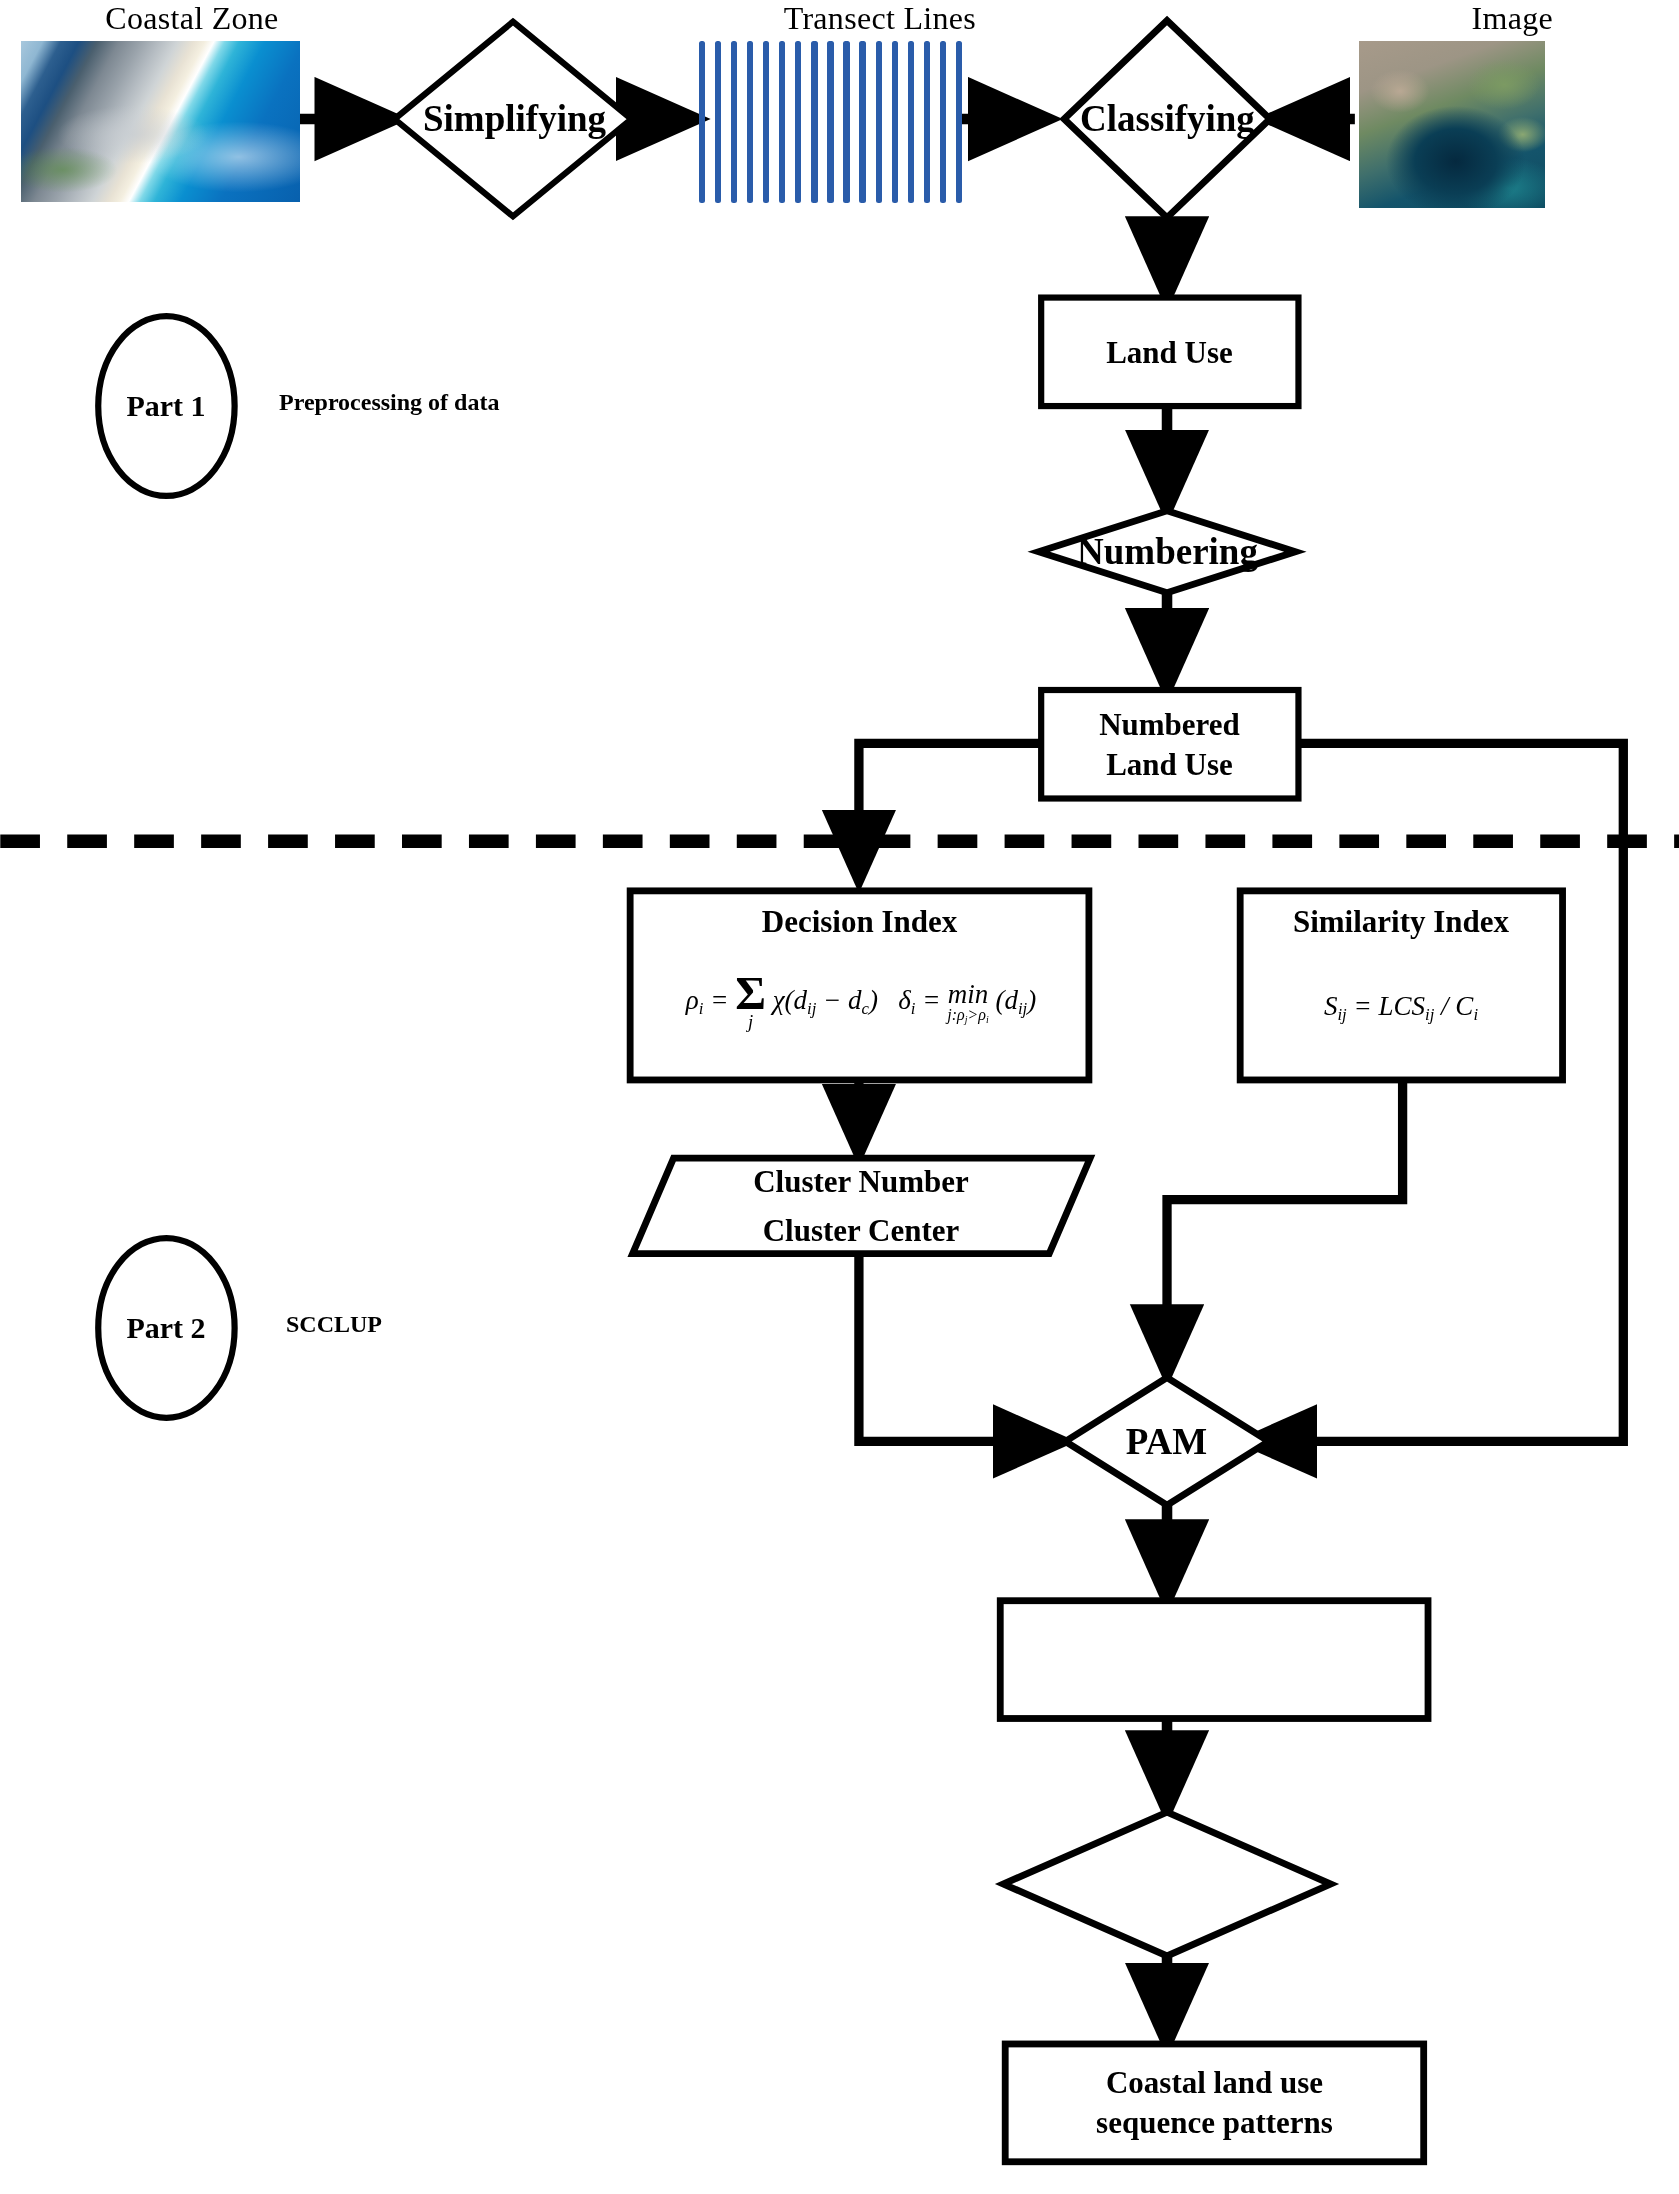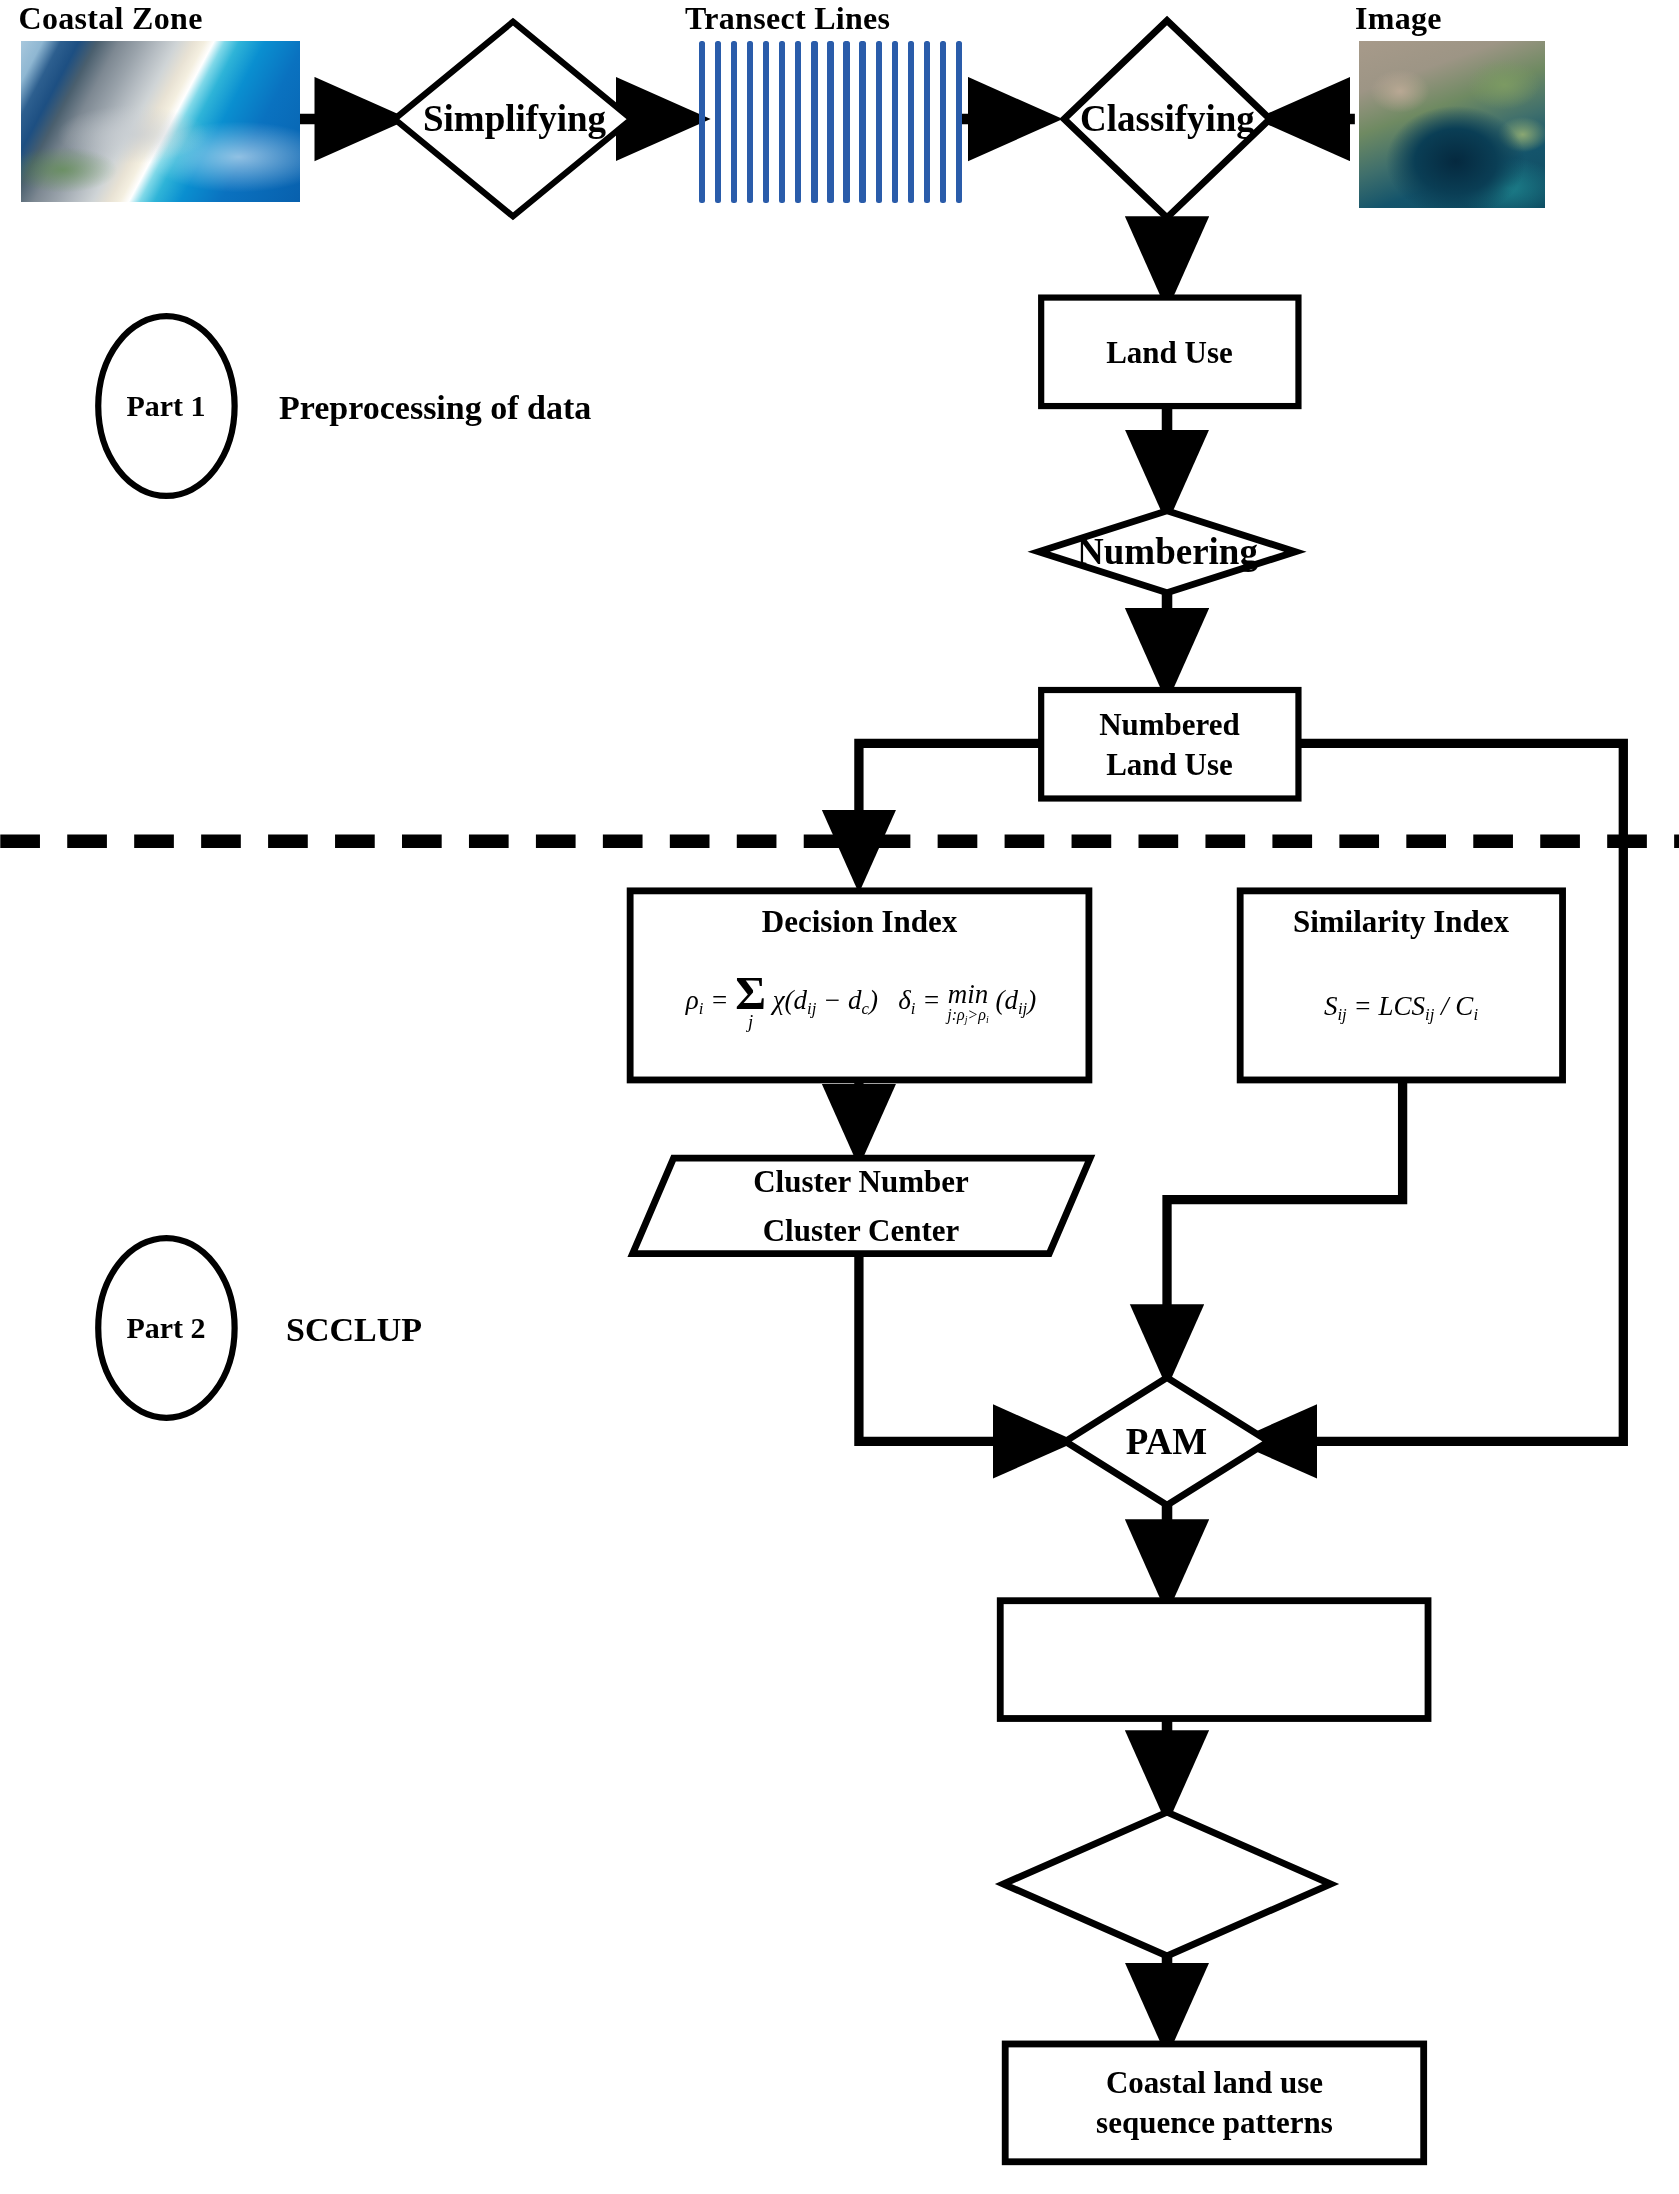--- a/index.html
+++ b/index.html
@@ -1,32 +1,32 @@
 <!DOCTYPE html>
 <html style="font-size:10px"><head>
 <meta charset="utf-8">
 <style>
   html,body{margin:0;padding:0;background:#ffffff;}
   body{font-family:"Liberation Serif", serif;}
   #stage{position:relative;width:1680px;height:2194px;background:#fff;overflow:hidden;}
   svg#wires{position:absolute;left:0;top:0;width:1680px;height:2194px;}
 
-  .lbl{position:absolute;font-family:"Liberation Serif", serif;font-weight:bold;color:#000;
-       text-align:left;white-space:nowrap;}
+  .lbl{position:absolute;font-family:"Liberation Serif", serif;font-weight:normal;color:#000;
+       text-align:right;white-space:nowrap;}
 
   .imgcap{font-size:32px;letter-spacing:0.3px;}
 
   .thumb{position:absolute;border:0;background:#ccc;overflow:hidden;}
 
   .nodetext{position:absolute;display:flex;align-items:center;justify-content:center;
             flex-direction:column;text-align:center;color:#000;pointer-events:none;}
   .boxtext{font-weight:bold;font-size:31px;line-height:1.28;}
   .diatext{font-weight:bold;font-size:37px;line-height:1.22;}
   .partlbl{font-weight:bold;font-size:30px;}
-  .partdesc{font-weight:bold;font-size:34px;}
+  .partdesc{font-weight:bold;font-size:24px;}
 
   .formula{font-family:"Liberation Serif", serif;font-style:italic;font-weight:normal;
            font-size:27px;white-space:nowrap;}
   sub{font-size:0.62em;font-style:italic;vertical-align:-0.32em;}
   .stack{display:inline-flex;flex-direction:column;align-items:center;vertical-align:middle;line-height:1;}
   .stack .top{font-size:27px;}
   .stack .bot{font-size:16px;margin-top:-1.2px;}
   .sumstack{display:inline-flex;flex-direction:column;align-items:center;vertical-align:middle;line-height:1;}
   .sumstack .sym{font-size:47px;font-style:normal;font-weight:bold;line-height:0.8;}
   .sumstack .idx{font-size:18.6px;font-style:italic;}

